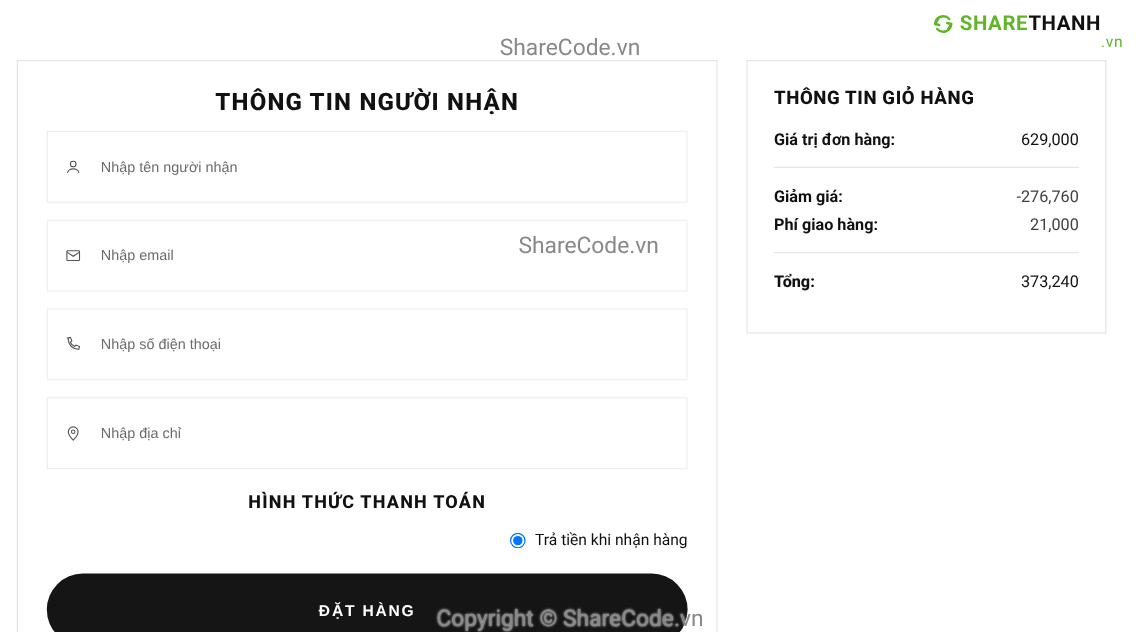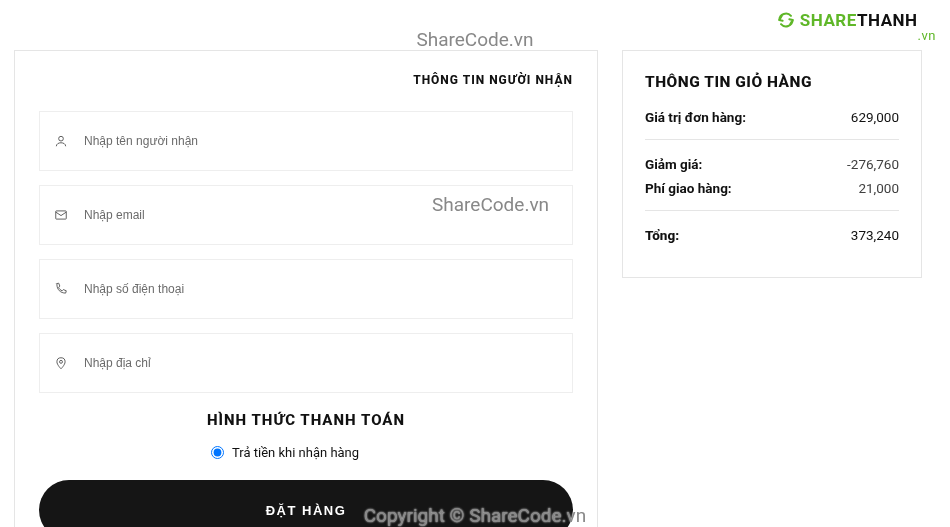--- a/index.html
+++ b/index.html
@@ -45,25 +45,25 @@
     align-items: flex-start;
   }
   .card {
     border: 1px solid #e5e5e5;
     background: #fff;
     padding: 22px 24px 24px 24px;
   }
   .left { flex: 0 0 584px; padding-bottom: 22px;}
   .right { flex: 0 0 300px; padding: 22px 22px 26px 22px;}
   h2 {
-    font-size: 12px;
+    font-size: 20px;
     font-weight: 800;
     letter-spacing: 1px;
-    text-align: right;
-    margin-bottom: 24px;
+    text-align: center;
+    margin-bottom: 12px;
     color:#111;
   }
   .right h2 { text-align:left; font-size:15.5px; letter-spacing:0.5px; margin-bottom:18px;}
   .field {
     border: 1px solid #eee;
     display: flex;
     align-items: center;
     padding: 0 14px;
     height: 60px;
     margin-bottom: 14px;
@@ -83,21 +83,21 @@
   .field input::placeholder { color:#6b6b6b; font-size:12px;}
   .payhdr {
     text-align:center;
     font-weight:800;
     font-size:15px;
     letter-spacing:1px;
     margin: 18px 0 16px 0;
     color:#111;
   }
   .radios { margin-left: 172px; }
-  .radio-row { display:flex; align-items:center; gap:8px; font-size:13px; margin-bottom:14px; color:#111;}
+  .radio-row { display:flex; align-items:center; gap:8px; font-size:13px; margin-bottom:14px; color:#111;justify-content:flex-end;}
   .radio-row input[type=radio]{ margin:0; }
   .vnpay-mark { display:inline-flex; align-items:center; margin-right:2px;}
   .submit {
     width: 100%;
     background: #151515;
     color: #fff;
     border: none;
     border-radius: 999px;
     height: 60px;
     font-weight:800;

